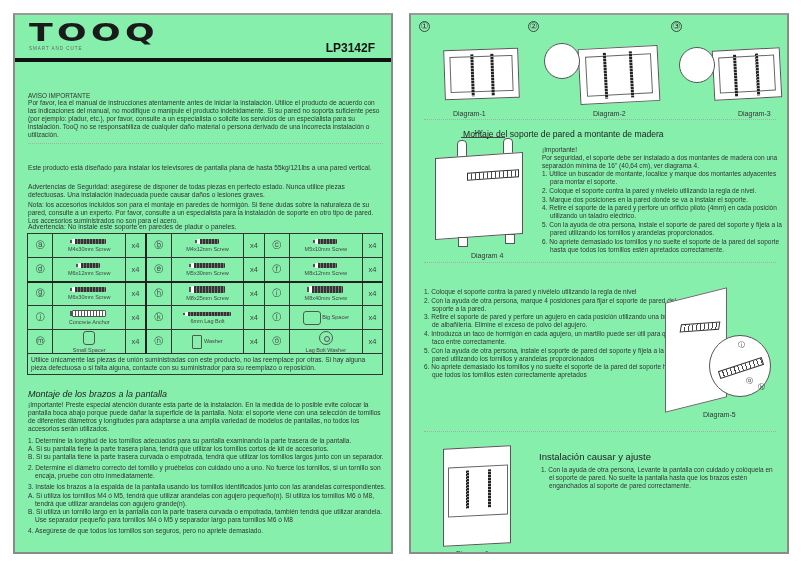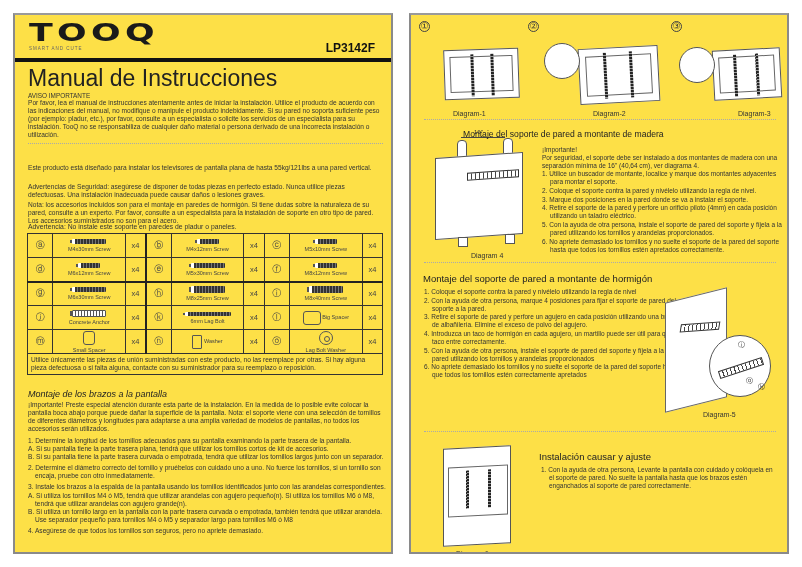--- a/index.html
+++ b/index.html
@@ -1,19 +1,19 @@
 <!DOCTYPE html>
 <html><head>
 <meta charset="utf-8">
 <style>
   * { box-sizing: border-box; margin: 0; padding: 0; }
   html, body { width: 802px; height: 567px; background: #ffffff; overflow: hidden; }
   body { position: relative; font-family: "Liberation Sans", sans-serif; color: #222; }
 
-  .page { position: absolute; top: 13px; width: 380px; height: 541px; border: 2px solid #8a8a8a; border-top-color:#9a9a9a; background: #fde047; overflow: hidden; }
+  .page { position: absolute; top: 13px; width: 380px; height: 541px; border: 2px solid #8a8a8a; border-top-color:#9a9a9a; background: #86efac; overflow: hidden; }
   #left { left: 13px; }
   #right { left: 409px; }
 
   
   .header { position: absolute; left: 0; top: 0; width: 376px; height: 44px; }
   .logo { position: absolute; left: 14px; top: 6px; }
   .logo-word { font-family: "DejaVu Sans", sans-serif; font-weight: bold; font-size: 24px; letter-spacing: 3px; color: #1a1a1a; line-height: 24px; transform: scaleX(1.45); transform-origin: left; display:inline-block; }
   .logo-tag { font-size: 4.5px; letter-spacing: 1px; color: #666; margin-top: 1px; }
   .model { position: absolute; right: 16px; top: 26px; font-weight: bold; font-size: 12px; color: #111; }
   .thickline { position: absolute; left: 0; top: 43px; width: 376px; height: 4px; background: #111; }
@@ -61,21 +61,20 @@
 <div class="page" id="left">
   <div class="header">
     <div class="logo">
       <div class="logo-word">TOOQ</div>
       <div class="logo-tag">SMART AND CUTE</div>
     </div>
     <div class="model">LP3142F</div>
   </div>
   <div class="thickline"></div>
 
-  <div class="title">Manual de Instrucciones</div>
   <div class="p" style="top:77px;font-size:6.4px;">AVISO IMPORTANTE</div>
   <div class="p" style="top:84px;">Por favor, lea el manual de instrucciones atentamente antes de iniciar la instalación. Utilice el producto de acuerdo con las indicaciones del manual, no modifique o manipule el producto indebidamente. Si su pared no soporta suficiente peso (por ejemplo: pladur, etc.), por favor, consulte a un especialista o solicite los servicios de un especialista para su instalación. TooQ no se responsabiliza de cualquier daño material o persona derivado de una incorrecta instalación o utilización.</div>
   <div class="dotted" style="top:128px;"></div>
 
   <div class="p" style="top:149px;">Este producto está diseñado para instalar los televisores de pantalla plana de hasta 55kg/121lbs a una pared vertical.</div>
   <div class="p" style="top:168px;">Advertencias de Seguridad: asegúrese de disponer de todas piezas en perfecto estado. Nunca utilice piezas defectuosas. Una instalación inadecuada puede causar daños o lesiones graves.</div>
   <div class="p" style="top:186px;">Nota: los accesorios incluidos son para el montaje en paredes de hormigón. Si tiene dudas sobre la naturaleza de su pared, consulte a un experto. Por favor, consulte a un especialista para la instalación de soporte en otro tipo de pared. Los accesorios suministrados no son para el acero.</div>
   <div class="p" style="top:208px;font-size:6.8px;">Advertencia: No instale este soporte en paredes de pladur o paneles.</div>
 
   <table class="hw">
@@ -206,21 +205,20 @@
       <li>2. Coloque el soporte contra la pared y nivélelo utilizando la regla de nivel.</li>
       <li>3. Marque dos posiciones en la pared donde se va a instalar el soporte.</li>
       <li>4. Retire el soporte de la pared y perfore un orificio piloto (4mm) en cada posición utilizando un taladro eléctrico.</li>
       <li>5. Con la ayuda de otra persona, instale el soporte de pared del soporte y fíjela a la pared utilizando los tornillos y arandelas proporcionados.</li>
       <li>6. No apriete demasiado los tornillos y no suelte el soporte de la pared del soporte hasta que todos los tornillos estén apretados correctamente.</li>
     </ol>
   </div>
 
   <div class="dotted" style="left:13px;top:247px;width:352px;"></div>
 
-  <div class="rh3" style="left:12px;top:258px;">Montaje del soporte de pared a montante de  hormigón</div>
   <div class="rp" style="left:13px;top:273px;width:258px;">
     <ol>
       <li>1. Coloque el soporte contra la pared y nivélelo utilizando la regla de nivel</li>
       <li>2. Con la ayuda de otra persona, marque 4 posiciones para fijar el soporte de pared del soporte a la pared.</li>
       <li>3. Retire el soporte de pared y perfore un agujero en cada posición utilizando una broca de albañilería. Elimine el exceso de polvo del agujero.</li>
       <li>4. Introduzca  un taco de hormigón en cada agujero, un martillo puede ser útil para que el taco entre correctamente.</li>
       <li>5. Con la ayuda de otra persona, instale el soporte de pared del soporte y fíjela a la pared utilizando los tornillos y arandelas proporcionados</li>
       <li>6. No apriete demasiado los tornillos y no suelte el soporte de la pared del soporte hasta que todos los tornillos estén correctamente apretados</li>
     </ol>
   </div>

